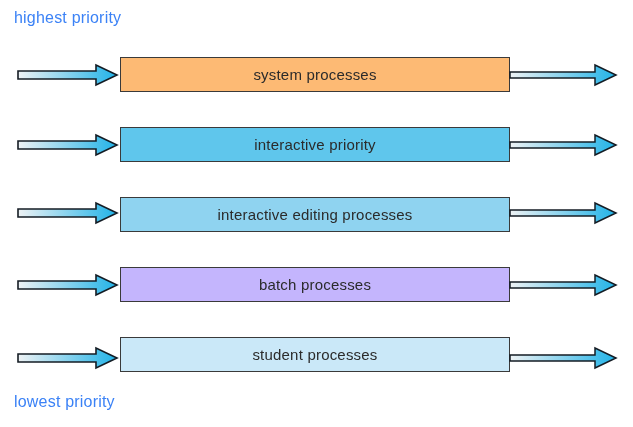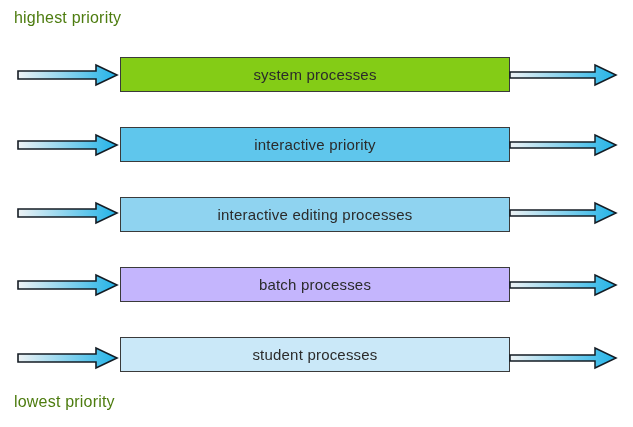--- a/index.html
+++ b/index.html
@@ -12,21 +12,21 @@
     position: relative;
     width: 633px;
     height: 427px;
     background: #ffffff;
     overflow: hidden;
   }
   .priority-label {
     position: absolute;
     left: 14px;
     font-size: 16px;
-    color: #4d7c0f;
+    color: #3b82f6;
     letter-spacing: 0.2px;
   }
   .priority-label.top { top: 9px; }
   .priority-label.bottom { top: 393px; }
 
   .queue-row {
     position: absolute;
     left: 0;
     width: 633px;
     height: 35px;
@@ -82,21 +82,21 @@
 </svg>
 
 <div class="figure">
   <div class="priority-label top">highest priority</div>
 
   <div id="rows">
   <div class="queue-row" style="top: 57px; height: 35px;">
     <svg class="arrow-in" width="102" height="26" viewBox="0 0 102 26">
       <polygon points="1,9 79,9 79,3 100,13 79,23 79,17 1,17" fill="url(#arrowGrad)" stroke="#141c24" stroke-width="1.6" stroke-linejoin="miter"></polygon>
     </svg>
-    <div class="queue-box" style="background: #84cc16; border-color: rgb(58, 58, 58); justify-content: center;">
+    <div class="queue-box" style="background: #fdba74; border-color: rgb(58, 58, 58); justify-content: center;">
       <span class="queue-label">system processes</span>
     </div>
     <svg class="arrow-out" width="109" height="26" viewBox="0 0 109 26">
       <polygon points="1,10 86,10 86,3 107,13 86,23 86,16 1,16" fill="url(#arrowGrad)" stroke="#141c24" stroke-width="1.5" stroke-linejoin="miter"></polygon>
     </svg>
   </div>
 
   <div class="queue-row" style="top: 127px; height: 35px;">
     <svg class="arrow-in" width="102" height="26" viewBox="0 0 102 26">
       <polygon points="1,9 79,9 79,3 100,13 79,23 79,17 1,17" fill="url(#arrowGrad)" stroke="#141c24" stroke-width="1.6" stroke-linejoin="miter"></polygon>

